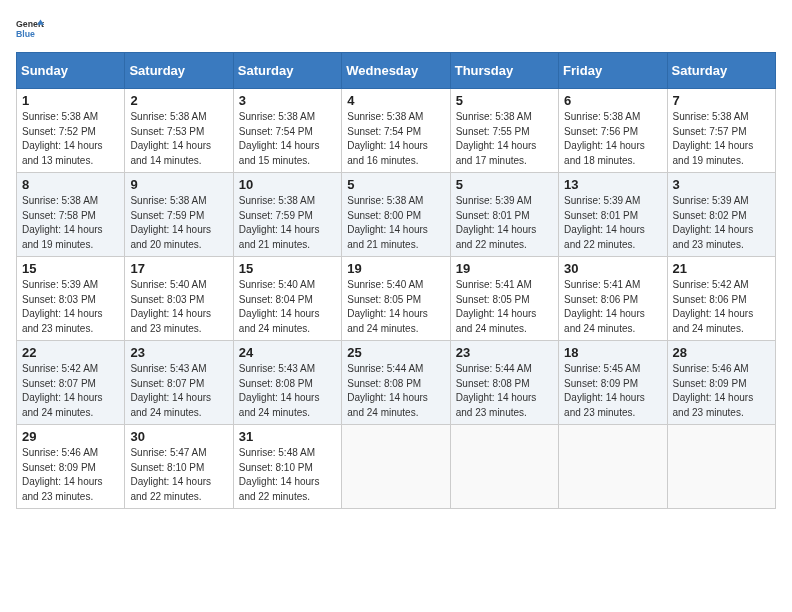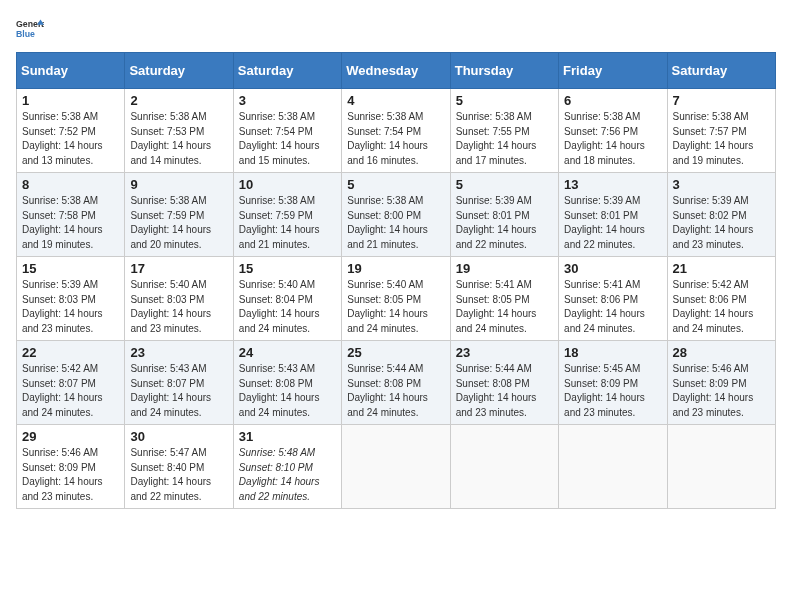--- a/index.html
+++ b/index.html
@@ -320,27 +320,27 @@
         <td>
           <span class="day-num">29</span>
           <div class="day-info" style="white-space: pre-line;">Sunrise: 5:46 AM
 Sunset: 8:09 PM
 Daylight: 14 hours
 and 23 minutes.</div>
         </td>
         <td>
           <span class="day-num">30</span>
           <div class="day-info" style="white-space: pre-line;">Sunrise: 5:47 AM
-Sunset: 8:40 PM
+Sunset: 8:10 PM
 Daylight: 14 hours
 and 22 minutes.</div>
         </td>
         <td>
           <span class="day-num">31</span>
-          <div class="day-info" style="white-space: pre-line; font-style: italic;">Sunrise: 5:48 AM
+          <div class="day-info" style="white-space: pre-line;">Sunrise: 5:48 AM
 Sunset: 8:10 PM
 Daylight: 14 hours
 and 22 minutes.</div>
         </td>
         <td class="empty-cell"></td>
         <td class="empty-cell"></td>
         <td class="empty-cell"></td>
         <td class="empty-cell"></td>
       </tr>
     </tbody>

